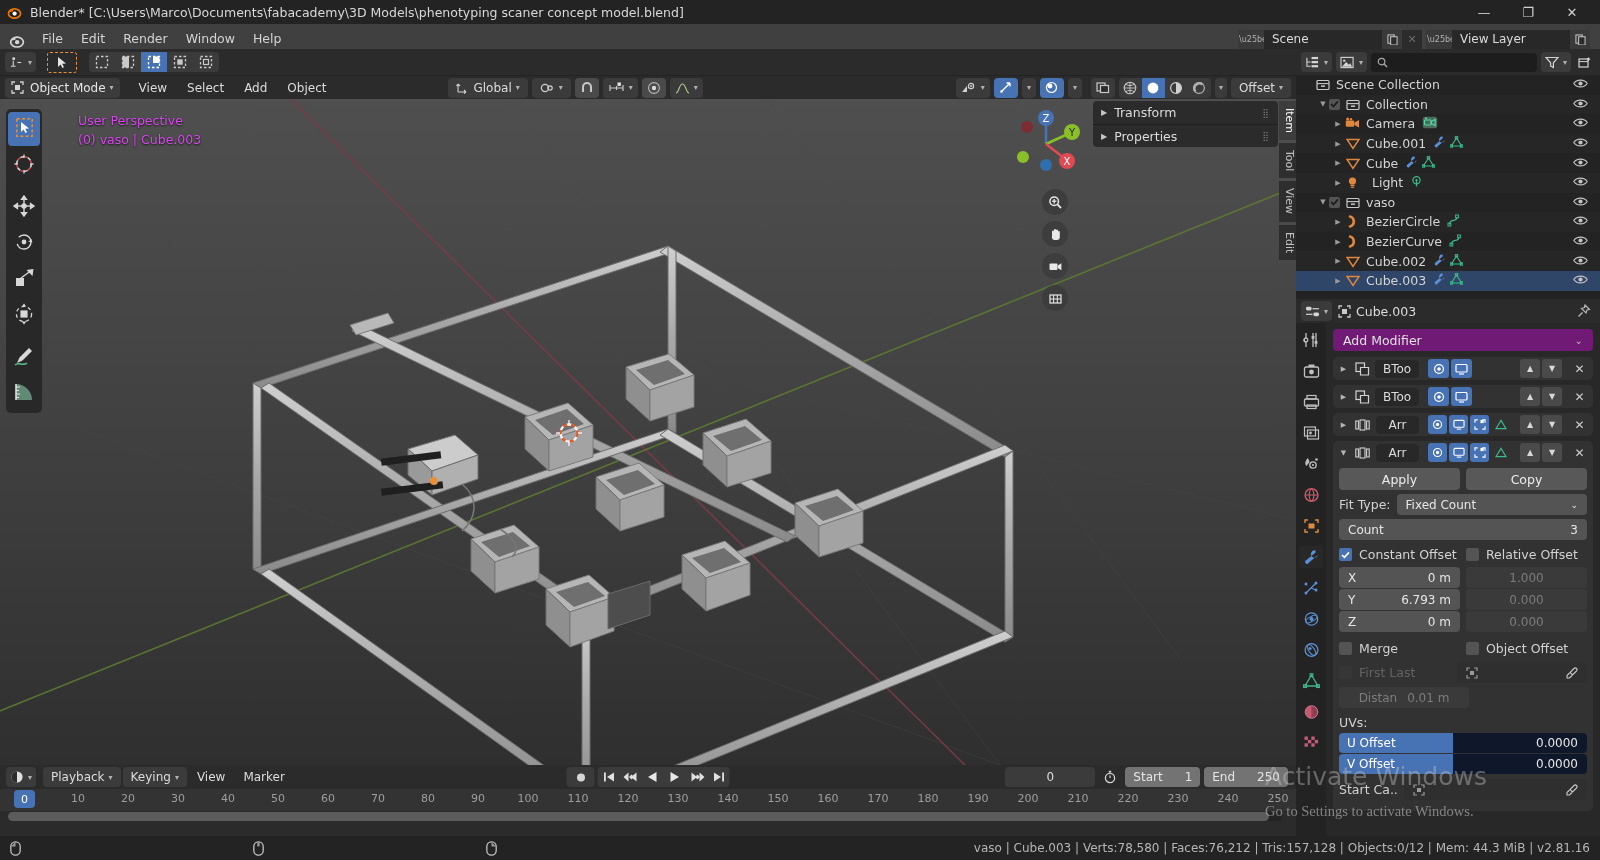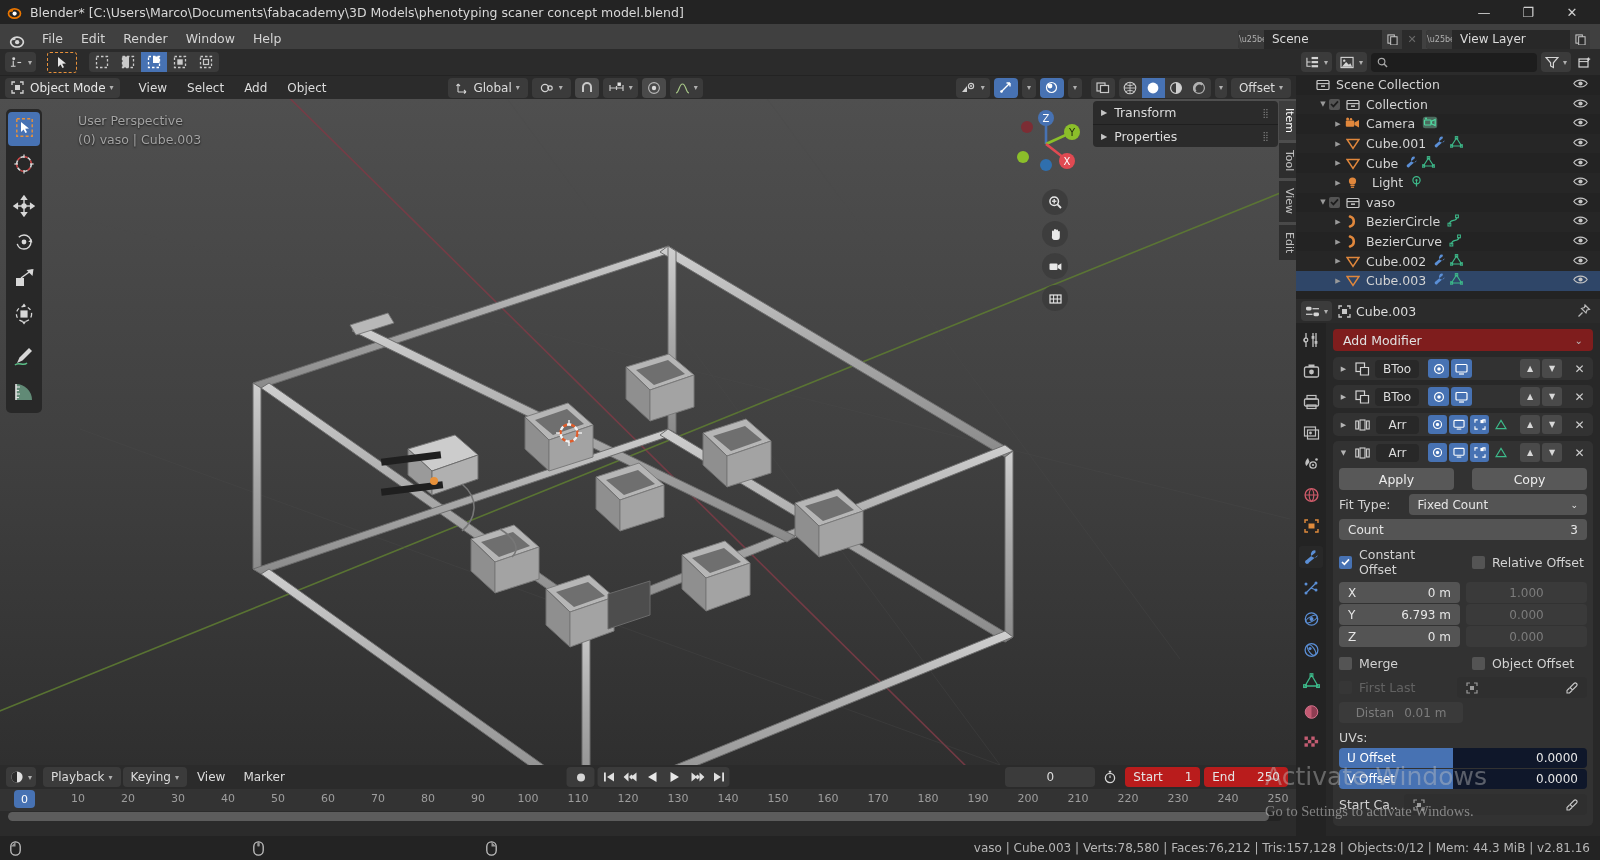--- a/index.html
+++ b/index.html
@@ -41,21 +41,21 @@
   .viewport { position:absolute; left:0; top:49px; width:1296px; height:716px; background:#1d1d1d; }
   .vp-header { height:26px; background:#2b2b2b; display:flex; align-items:center; padding:0 5px; gap:3px; }
   .vp-header2 { height:24px; background:#2b2b2b; display:flex; align-items:center; padding:0 5px; gap:4px;
     border-top:1px solid #232323; }
   .vp-canvas { position:absolute; left:0; top:50px; right:0; bottom:0; overflow:hidden;
     background:radial-gradient(ellipse at 45% 40%, #4a4a4a 0%, #3a3a3a 45%, #2e2e2e 100%); }
   .mode-box { display:flex; align-items:center; background:#3b3b3b; border-radius:4px; height:20px; padding:0 6px; }
   .toolbar-group { display:flex; background:#3b3b3b; border-radius:4px; overflow:hidden; }
   .tb-ico { width:26px; height:20px; display:flex; align-items:center; justify-content:center; }
   .tb-ico.on { background:#4772b3; }
-  .vp-text { position:absolute; left:78px; top:62px; font-size:12.5px; color:#a3a3a3;
+  .vp-text { position:absolute; left:78px; top:62px; font-size:12.5px; color:#d946ef;
     text-shadow:0 1px 2px rgba(0,0,0,.8); line-height:19px; }
   .leftbar { position:absolute; left:6px; top:60px; width:36px; background:#282828; border-radius:5px;
     padding:2px; display:flex; flex-direction:column; }
   .lt { width:32px; height:34px; display:flex; align-items:center; justify-content:center; border-radius:4px; margin:1px 0;}
   .lt.sel { background:#4772b3; }
   .lt-sep { height:6px; }
   .nav-gizmo { position:absolute; right:210px; top:55px; width:80px; height:80px; }
   .nav-btns { position:absolute; right:228px; top:140px; display:flex; flex-direction:column; gap:6px; }
   .nav-btn { width:26px; height:26px; border-radius:50%; background:rgba(58,58,58,.82);
     display:flex; align-items:center; justify-content:center; }
@@ -69,21 +69,21 @@
     writing-mode:vertical-rl; text-orientation:mixed; font-size:11px; color:#c0c0c0; text-align:center;}
   .vtab.active { background:#3d3d3d; color:#fff; }
 
   
   .timeline { position:absolute; left:0; top:765px; width:1296px; height:71px; background:#2b2b2b; }
   .tl-header { height:24px; display:flex; align-items:center; padding:0 6px; gap:2px; background:#2b2b2b;}
   .tl-center { position:absolute; left:50%; transform:translateX(-50%); display:flex; align-items:center; gap:3px; top:2px;}
   .tl-right { position:absolute; right:8px; top:2px; display:flex; align-items:center; gap:4px; }
   .tl-num { background:#3b3b3b; border-radius:4px; height:20px; min-width:90px; display:flex;
     align-items:center; justify-content:center; font-size:12px; color:#dcdcdc; }
-  .tl-range { background:#b91c1c; border-radius:4px; height:20px; display:flex; align-items:center;
+  .tl-range { background:#737373; border-radius:4px; height:20px; display:flex; align-items:center;
     padding:0 8px; gap:22px; font-size:12px; }
   .tl-ruler { position:relative; height:22px; background:#333; }
   .tl-tick { position:absolute; top:3px; font-size:11px; color:#9e9e9e; transform:translateX(-50%); }
   .playhead { position:absolute; top:1px; height:18px; background:#4772b3; border-radius:4px;
     color:#fff; font-size:11px; display:flex; align-items:center; justify-content:center; padding:0 7px;}
   .tl-scroll { position:absolute; left:8px; right:14px; top:47px; height:9px; background:#232323; border-radius:5px; }
   .tl-scroll-thumb { position:absolute; left:0; top:0; height:9px; width:99%; background:#5c5c5c; border-radius:5px; }
 
   
   .outliner { position:absolute; left:1296px; top:49px; width:304px; height:250px; background:#232323; }
@@ -105,38 +105,38 @@
 
   
   .props { position:absolute; left:1296px; top:299px; width:304px; height:537px; background:#282828; }
   .pr-header { height:24px; background:#2b2b2b; display:flex; align-items:center; padding:0 5px; gap:6px; }
   .pr-breadcrumb { display:flex; align-items:center; gap:5px; font-size:12.5px; color:#dcdcdc; }
   .pr-tabs { position:absolute; left:0; top:24px; width:30px; bottom:0; background:#232323;
     display:flex; flex-direction:column; align-items:center; padding-top:6px; gap:9px; }
   .pr-tab { width:24px; height:22px; display:flex; align-items:center; justify-content:center; border-radius:3px;}
   .pr-tab.active { background:#282828; }
   .pr-body { position:absolute; left:30px; top:24px; right:0; bottom:0; padding:6px 7px; overflow:hidden; }
-  .pr-wide { background:#7f1d1d; border-radius:4px; height:22px; display:flex; align-items:center;
+  .pr-wide { background:#701a75; border-radius:4px; height:22px; display:flex; align-items:center;
     justify-content:space-between; padding:0 10px; font-size:12.5px; color:#e0e0e0; margin-bottom:6px; }
   .mod-panel { background:#323232; border-radius:5px; margin-bottom:5px; }
   .mod-head { height:23px; display:flex; align-items:center; padding:0 4px; gap:5px; }
   .mod-tri { width:13px; text-align:center; font-size:7px; color:#b4b4b4; }
   .mod-name { background:#282828; border-radius:4px; padding:2px 8px; font-size:12px; color:#dcdcdc;
     min-width:43px; text-align:center; }
   .mod-toggles { display:flex; gap:2px; margin-left:4px; }
   .mtg { width:21px; height:19px; border-radius:3px; background:#3d3d3d; display:flex;
     align-items:center; justify-content:center; }
   .mtg.on { background:#4772b3; }
   .mod-arrows { display:flex; gap:2px; margin-left:auto; }
   .marr { width:20px; height:19px; border-radius:3px; background:#4a4a4a; display:flex;
     align-items:center; justify-content:center; color:#d8d8d8; font-size:8px; }
   .mx { width:19px; height:19px; display:flex; align-items:center; justify-content:center;
     color:#cfcfcf; font-size:12px; margin-left:3px; }
   .mod-body { padding:4px 6px 7px; }
-  .row2 { display:flex; gap:18px; margin-bottom:4px; }
+  .row2 { display:flex; gap:6px; margin-bottom:4px; }
   .fld { flex:1; background:#545454; border-radius:4px; height:21px; display:flex; align-items:center;
     justify-content:space-between; padding:0 9px; font-size:12px; color:#e6e6e6; }
   .fld.dim { background:#3a3a3a; color:#7c7c7c; justify-content:center; }
   .fld.dark { background:#2f2f2f; }
   .btn2 { flex:1; background:#585858; border-radius:4px; height:22px; display:flex; align-items:center;
     justify-content:center; font-size:12.5px; color:#ececec; }
   .lbl { font-size:12.5px; color:#d2d2d2; }
   .chkrow { display:flex; align-items:center; gap:7px; flex:1; }
   .chk { width:13px; height:13px; border-radius:2px; background:#545454; flex:none;
     display:flex; align-items:center; justify-content:center; }

